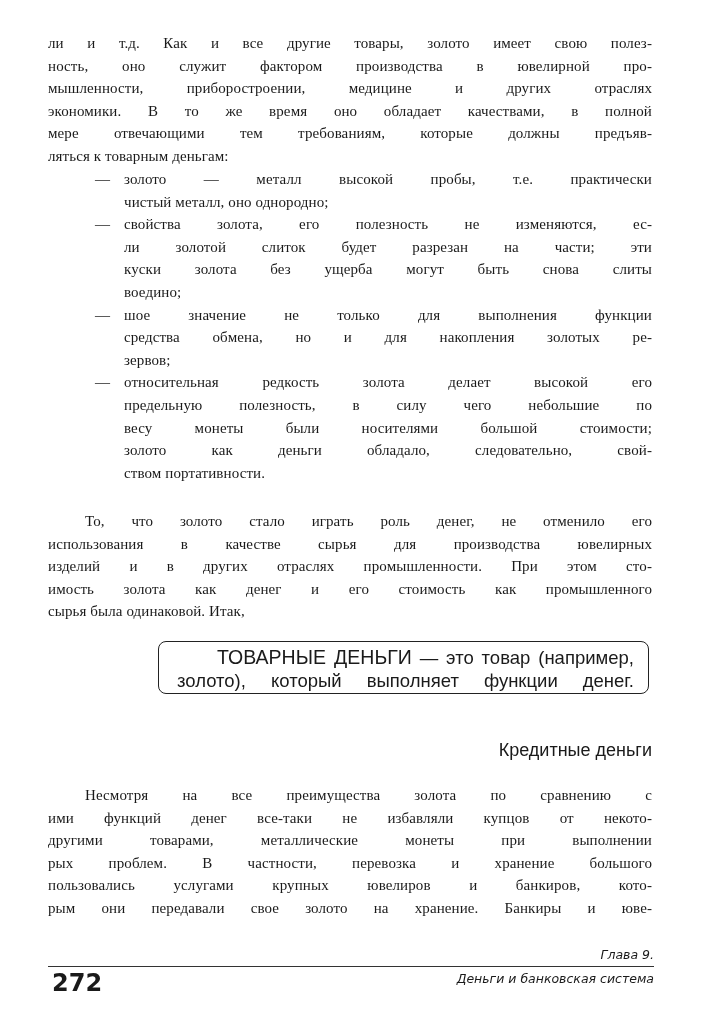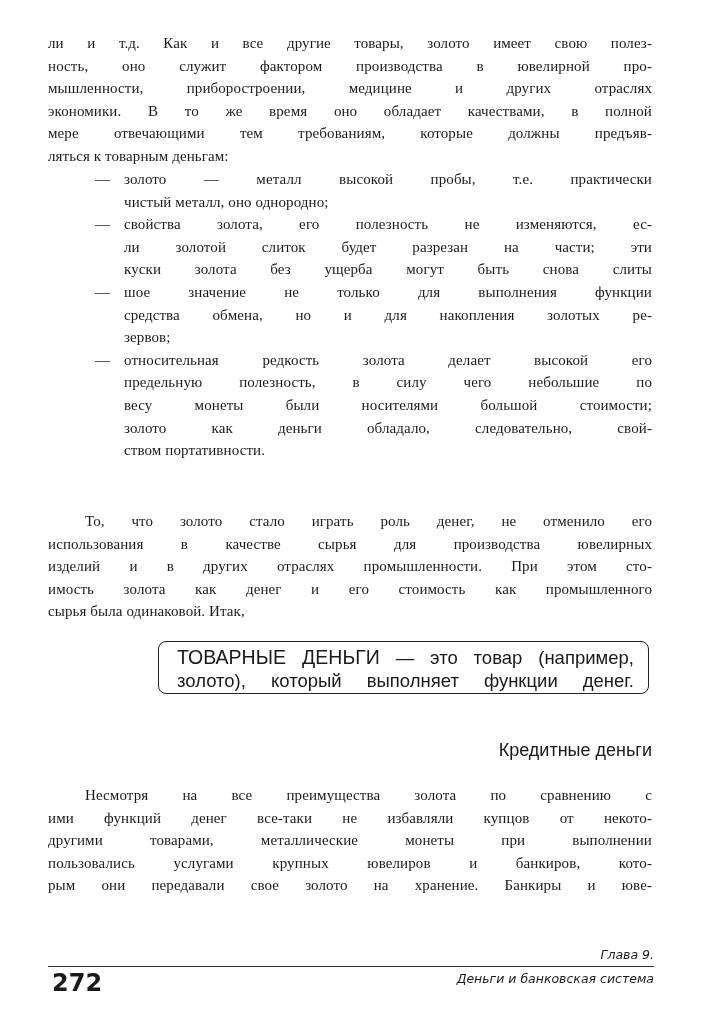--- a/index.html
+++ b/index.html
@@ -22,21 +22,21 @@
   .dash { position: absolute; left: 0; top: 0; }
   .p2 { top: 510px; }
   .indent { padding-left: 37px; }
   .defbox {
     position: absolute; left: 158px; top: 641px; width: 491px; height: 53px;
     border: 1.5px solid #222; border-radius: 8px; box-sizing: border-box;
     font-family: "Liberation Sans", "DejaVu Sans", sans-serif;
     font-size: 18.5px; line-height: 23px; padding: 4px 14px 0 18px;
   }
   .defbox .line { height: 23px; }
-  .term { font-size: 19.5px; }
+  .term { font-size: 19.5px; margin-left: 40px; }
   .heading {
     position: absolute; top: 740px; right: 60px;
     font-family: "Liberation Sans", "DejaVu Sans", sans-serif; font-size: 18px;
   }
   .p3 { top: 784px; }
   .footer-rule { position: absolute; left: 48px; width: 606px; top: 966px; height: 0; border-top: 1.5px solid #333; }
   .page-number {
     position: absolute; left: 52px; top: 969px;
     font-family: "DejaVu Sans", sans-serif; font-weight: bold; font-size: 24px;
   }
@@ -65,20 +65,21 @@
     <div class="item">
       <span class="dash">—</span>
       <span class="line">золото — металл высокой пробы, т.е. практически</span>
       <span class="line last">чистый металл, оно однородно;</span>
     </div>
     <div class="item">
       <span class="dash">—</span>
       <span class="line">свойства золота, его полезность не изменяются, ес-</span>
       <span class="line">ли золотой слиток будет разрезан на части; эти</span>
       <span class="line">куски золота без ущерба могут быть снова слиты</span>
+      <span class="line last">воедино;</span>
     </div>
     <div class="item">
       <span class="dash">—</span>
       <span class="line">шое значение не только для выполнения функции</span>
       <span class="line">средства обмена, но и для накопления золотых ре-</span>
       <span class="line last">зервов;</span>
     </div>
     <div class="item">
       <span class="dash">—</span>
       <span class="line">относительная редкость золота делает высокой его</span>
@@ -101,20 +102,21 @@
     <span class="line"><span class="term">ТОВАРНЫЕ ДЕНЬГИ</span> <span>— это товар (например,</span></span>
     <span class="line">золото), который выполняет функции денег.</span>
   </div>
 
   <div class="heading">Кредитные деньги</div>
 
   <div class="text block p3">
     <span class="line indent">Несмотря на все преимущества золота по сравнению с</span>
     <span class="line">ими функций денег все-таки не избавляли купцов от некото-</span>
     <span class="line">другими товарами, металлические монеты при выполнении</span>
+    <span class="line">рых проблем. В частности, перевозка и хранение большого</span>
     <span class="line">пользовались услугами крупных ювелиров и банкиров, кото-</span>
     <span class="line">рым они передавали свое золото на хранение. Банкиры и юве-</span>
   </div>
 
   <div class="running-head rh-chapter">Глава 9.</div>
   <div class="footer-rule"></div>
   <div class="page-number">272</div>
   <div class="running-head rh-title">Деньги и банковская система</div>
 
 </div>

